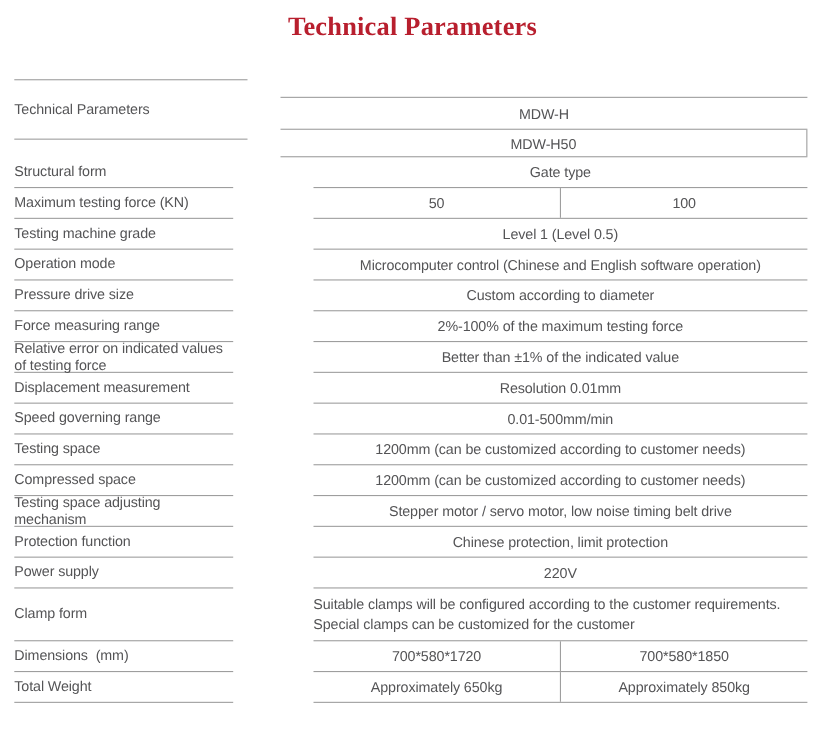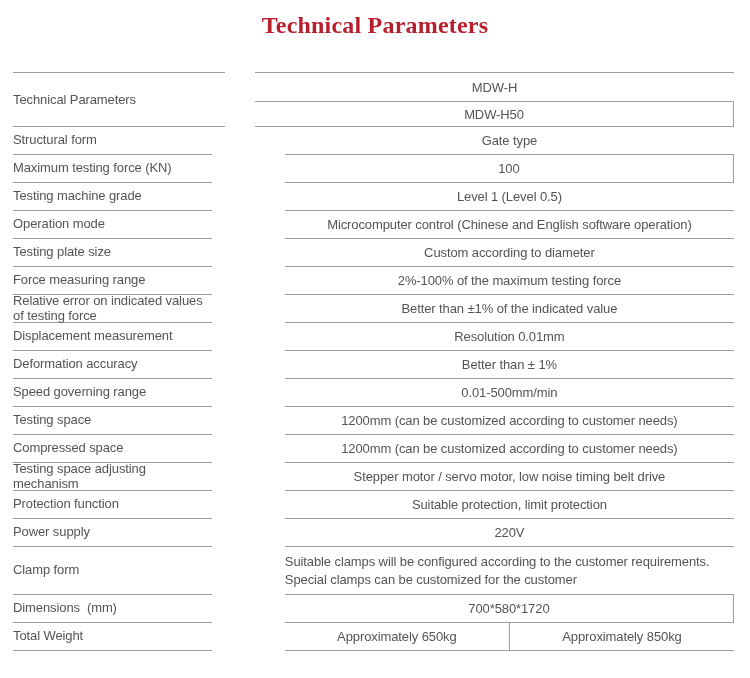--- a/index.html
+++ b/index.html
@@ -54,21 +54,21 @@
     flex:1; height:100%;
     display:flex; align-items:center; justify-content:center;
   }
   .half:first-child { border-right:1px solid #9e9e9e; }
   
   .hdr-label {
     width:212px; margin-right:30px; height:55px;
     border-top:1px solid #9e9e9e; border-bottom:1px solid #9e9e9e;
     display:flex; align-items:center;
   }
-  .hdr-right { width:479px; }
+  .hdr-right { width:479px;margin-top:16px; }
   .hdr-series {
     height:30px;
     border-top:1px solid #9e9e9e; border-bottom:1px solid #9e9e9e;
     display:flex; align-items:center; justify-content:center;
   }
   .hdr-models {
     height:25px; display:flex;
     border-bottom:1px solid #9e9e9e;
   }
 </style>
@@ -92,58 +92,55 @@
     </div>
 
     <div class="row h28">
       <div class="lcell">Structural form</div>
       <div class="rcell">Gate type</div>
     </div>
 
     <div class="row h28">
       <div class="lcell">Maximum testing force (KN)</div>
       <div class="rcell split">
+        <div class="half">50</div>
         <div class="half">100</div>
       </div>
     </div>
 
     <div class="row h28">
       <div class="lcell">Testing machine grade</div>
       <div class="rcell">Level 1 (Level 0.5)</div>
     </div>
 
     <div class="row h28">
       <div class="lcell">Operation mode</div>
       <div class="rcell">Microcomputer control (Chinese and English software operation)</div>
     </div>
 
     <div class="row h28">
-      <div class="lcell">Testing plate size</div>
+      <div class="lcell">Pressure drive size</div>
       <div class="rcell">Custom according to diameter</div>
     </div>
 
     <div class="row h28">
       <div class="lcell">Force measuring range</div>
       <div class="rcell">2%-100% of the maximum testing force</div>
     </div>
 
     <div class="row h28">
       <div class="lcell">Relative error on indicated values of testing force</div>
       <div class="rcell">Better than ±1% of the indicated value</div>
     </div>
 
     <div class="row h28">
       <div class="lcell">Displacement measurement</div>
       <div class="rcell">Resolution 0.01mm</div>
     </div>
 
-    <div class="row h28">
-      <div class="lcell">Deformation accuracy</div>
-      <div class="rcell">Better than ± 1%</div>
-    </div>
 
     <div class="row h28">
       <div class="lcell">Speed governing range</div>
       <div class="rcell">0.01-500mm/min</div>
     </div>
 
     <div class="row h28">
       <div class="lcell">Testing space</div>
       <div class="rcell">1200mm (can be customized according to customer needs)</div>
     </div>
@@ -153,37 +150,38 @@
       <div class="rcell">1200mm (can be customized according to customer needs)</div>
     </div>
 
     <div class="row h28">
       <div class="lcell">Testing space adjusting mechanism</div>
       <div class="rcell">Stepper motor / servo motor, low noise timing belt drive</div>
     </div>
 
     <div class="row h28">
       <div class="lcell">Protection function</div>
-      <div class="rcell">Suitable protection, limit protection</div>
+      <div class="rcell">Chinese protection, limit protection</div>
     </div>
 
     <div class="row h28">
       <div class="lcell">Power supply</div>
       <div class="rcell">220V</div>
     </div>
 
     <div class="row h48">
       <div class="lcell">Clamp form</div>
       <div class="rcell left">Suitable clamps will be configured according to the customer requirements. Special clamps can be customized for the customer</div>
     </div>
 
     <div class="row h28">
       <div class="lcell">Dimensions  (mm)</div>
       <div class="rcell split">
         <div class="half">700*580*1720</div>
+        <div class="half">700*580*1850</div>
       </div>
     </div>
 
     <div class="row h28">
       <div class="lcell">Total Weight</div>
       <div class="rcell split">
         <div class="half">Approximately 650kg</div>
         <div class="half">Approximately 850kg</div>
       </div>
     </div>

